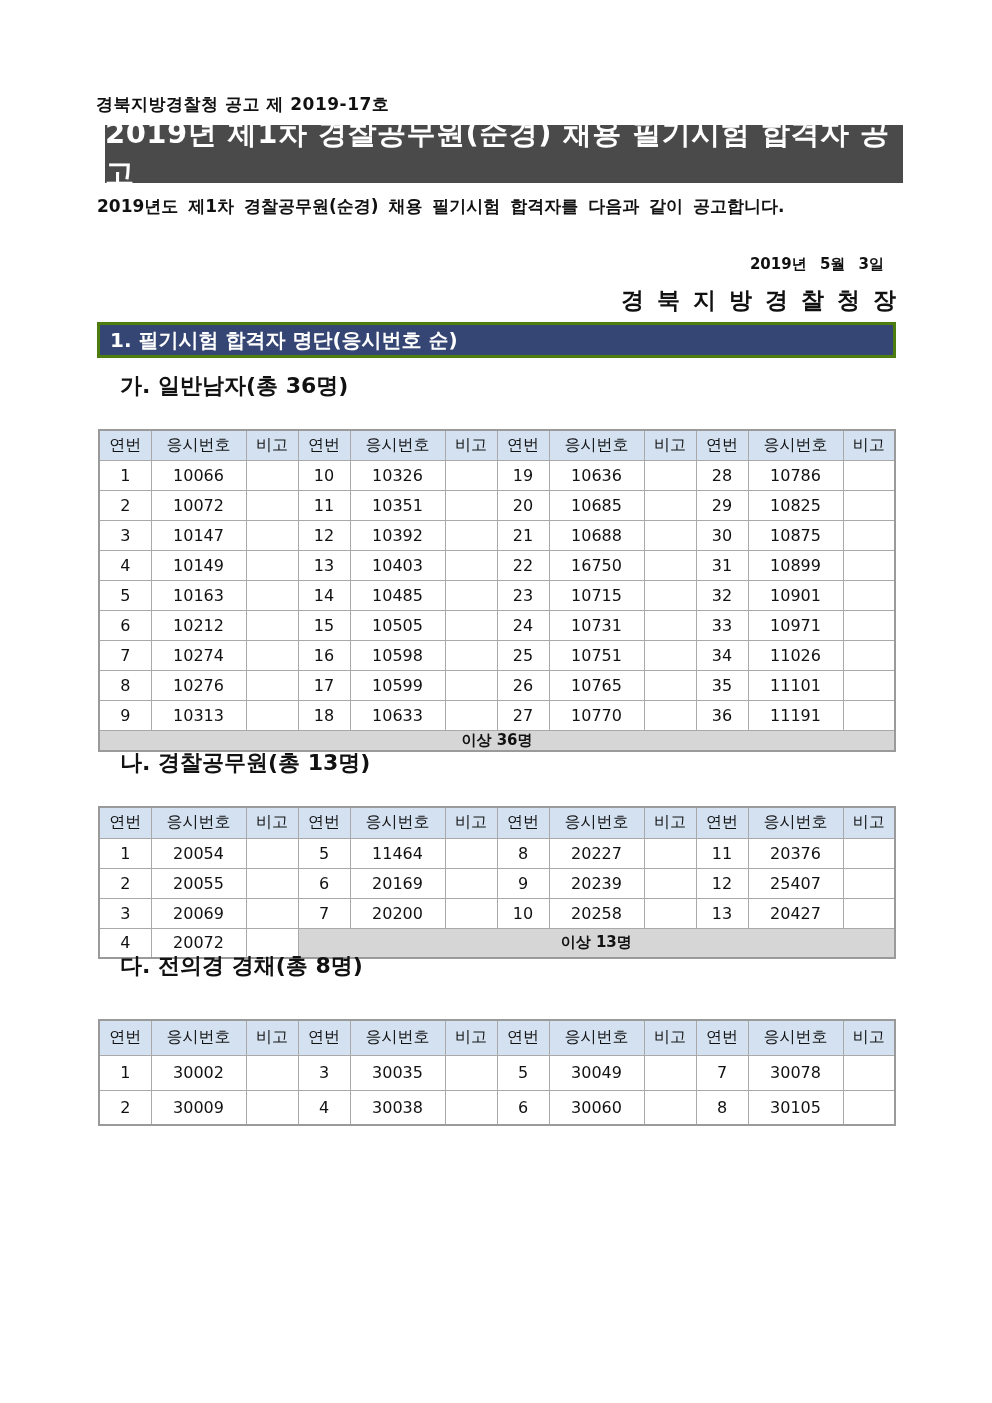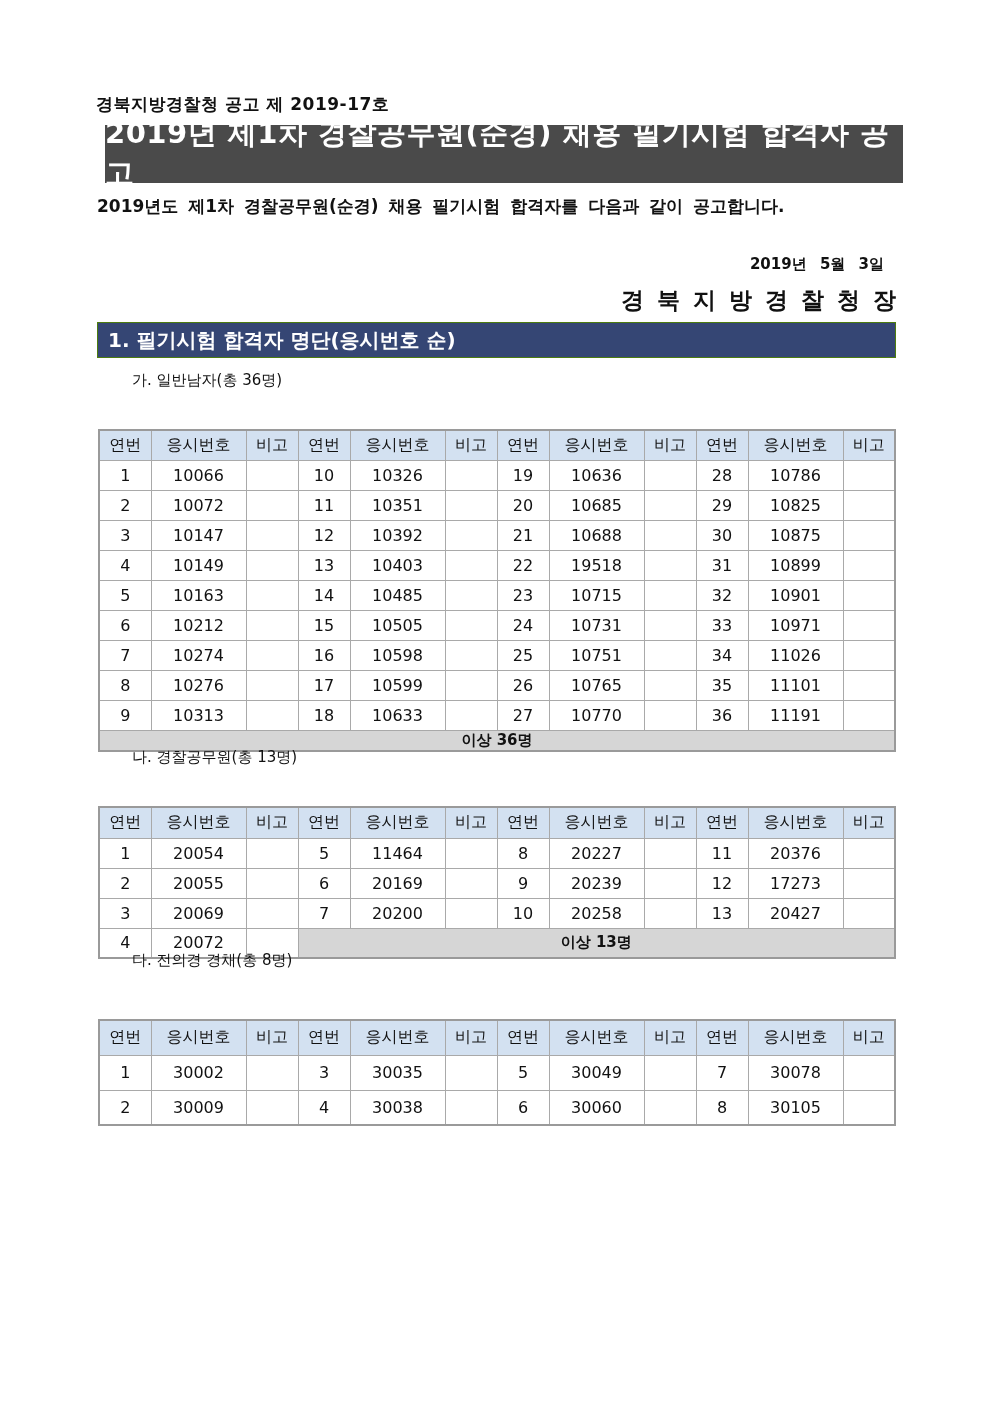--- a/index.html
+++ b/index.html
@@ -2,22 +2,22 @@
 <html><head>
 <meta charset="utf-8">
 <style>
   html, body { margin: 0; padding: 0; background: #ffffff; }
   body { width: 992px; height: 1403px; position: relative; font-family: "DejaVu Sans", sans-serif; color: #111; }
   .notice-no { position: absolute; left: 96px; top: 93px; font-size: 17px; font-weight: bold; letter-spacing: 0.5px; }
   .title-bar { position: absolute; left: 97px; top: 125px; width: 798px; height: 58px; background: #4a4a4a; color: #fff; display: flex; align-items: center; justify-content: center; font-size: 29px; font-weight: bold; letter-spacing: 0.5px; margin-left: 8px; }
   .intro { position: absolute; left: 97px; top: 195px; width: 798px; font-size: 17px; font-weight: bold; word-spacing: 4px; }
   .date { position: absolute; right: 108px; top: 255px; font-size: 15px; font-weight: bold; word-spacing: 8px; }
   .signer { position: absolute; right: 96px; top: 285px; font-size: 23px; font-weight: bold; letter-spacing: 13px; margin-right: -13px; }
-  .section-bar { position: absolute; left: 97px; top: 322px; width: 796px; height: 36px; background: #354674; border: 1px solid #4d7c0f; color: #fff; display: flex; align-items: center; padding-left: 10px; box-sizing: border-box; width: 799px; font-size: 20px; font-weight: bold; }
-  .sub-title { position: absolute; left: 132px; font-size: 15px; font-weight: normal; }
+  .section-bar { position: absolute; left: 97px; top: 322px; width: 796px; height: 36px; background: #354674; border: 3px solid #4d7c0f; color: #fff; display: flex; align-items: center; padding-left: 10px; box-sizing: border-box; width: 799px; font-size: 20px; font-weight: bold; }
+  .sub-title { position: absolute; left: 120px; font-size: 22px; font-weight: bold; }
   table.grid { position: absolute; left: 98px; width: 794px; border-collapse: collapse; font-size: 16px; table-layout: fixed; }
   table.grid td, table.grid th { border: 1px solid #a9a9a9; text-align: center; padding: 0; }
   table.grid { border: 2px solid #9a9a9a; margin-top: 29px; }
   table.grid th { background: #d3e1f1; font-weight: normal; color: #111; }
   table.grid .total { background: #d6d6d6; font-weight: bold; font-size: 15px; }
   col.c-no { width: 52px; } col.c-id { width: 95px; } col.c-rm { width: 52px; }
 </style>
 </head>
 <body>
 
@@ -102,21 +102,21 @@
         <td></td>
       </tr>
       <tr style="height:30px">
         <td>4</td>
         <td>10149</td>
         <td></td>
         <td>13</td>
         <td>10403</td>
         <td></td>
         <td>22</td>
-        <td>19518</td>
+        <td>16750</td>
         <td></td>
         <td>31</td>
         <td>10899</td>
         <td></td>
       </tr>
       <tr style="height:30px">
         <td>5</td>
         <td>10163</td>
         <td></td>
         <td>14</td>
@@ -240,21 +240,21 @@
         <td>2</td>
         <td>20055</td>
         <td></td>
         <td>6</td>
         <td>20169</td>
         <td></td>
         <td>9</td>
         <td>20239</td>
         <td></td>
         <td>12</td>
-        <td>17273</td>
+        <td>25407</td>
         <td></td>
       </tr>
       <tr style="height:30px">
         <td>3</td>
         <td>20069</td>
         <td></td>
         <td>7</td>
         <td>20200</td>
         <td></td>
         <td>10</td>

